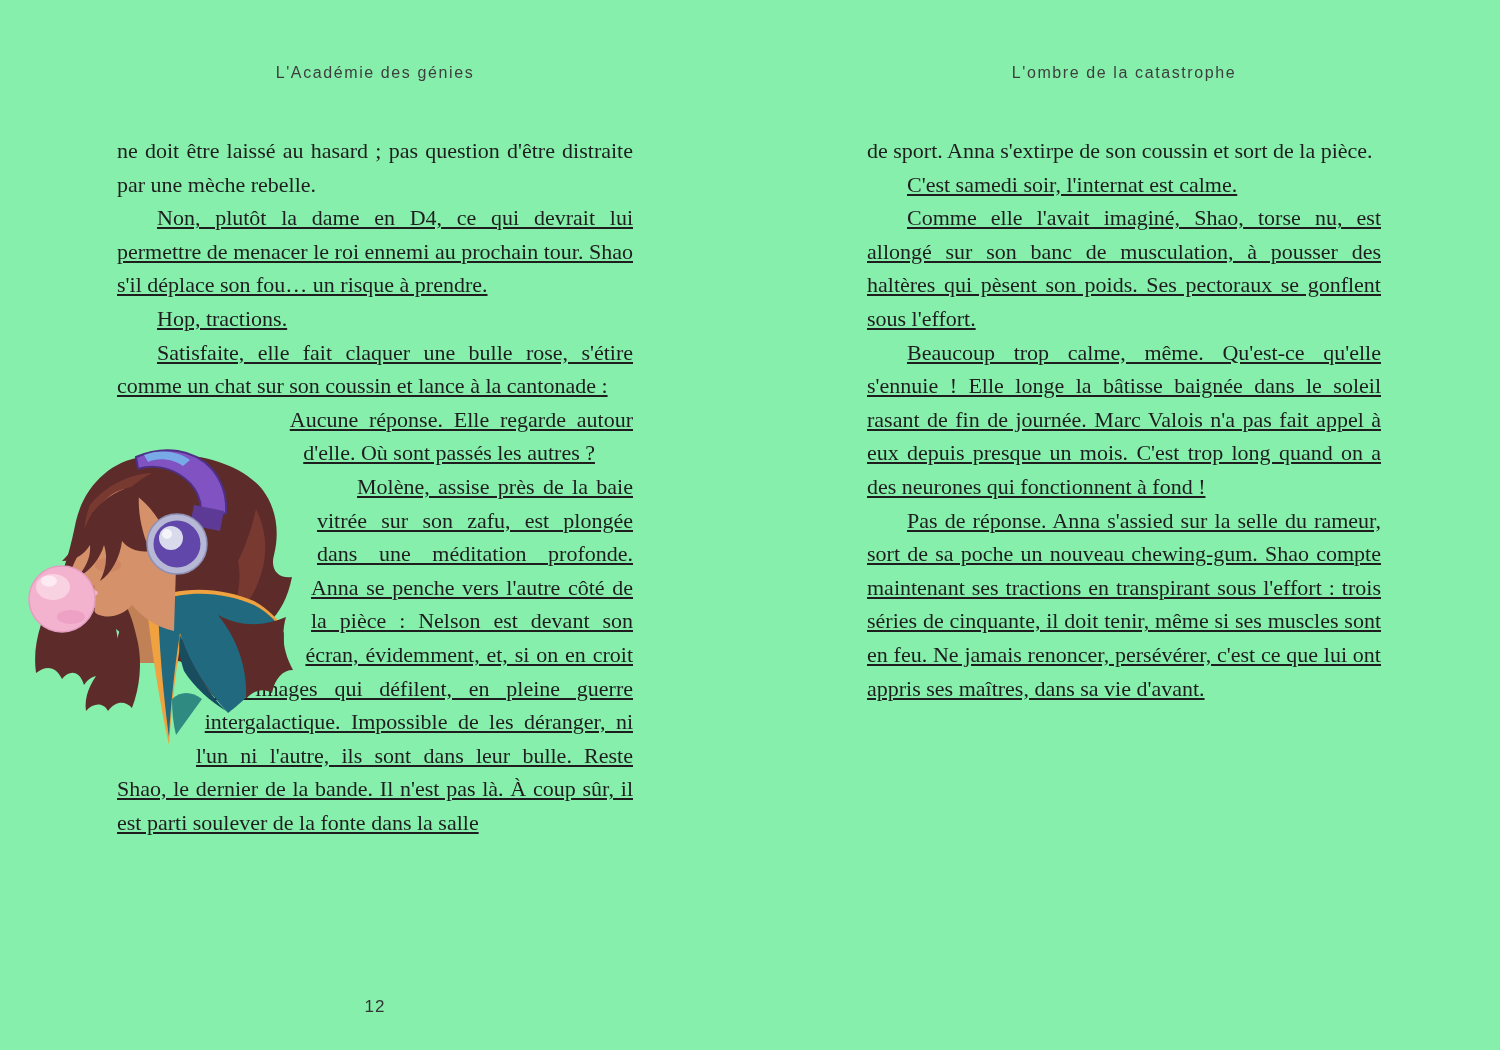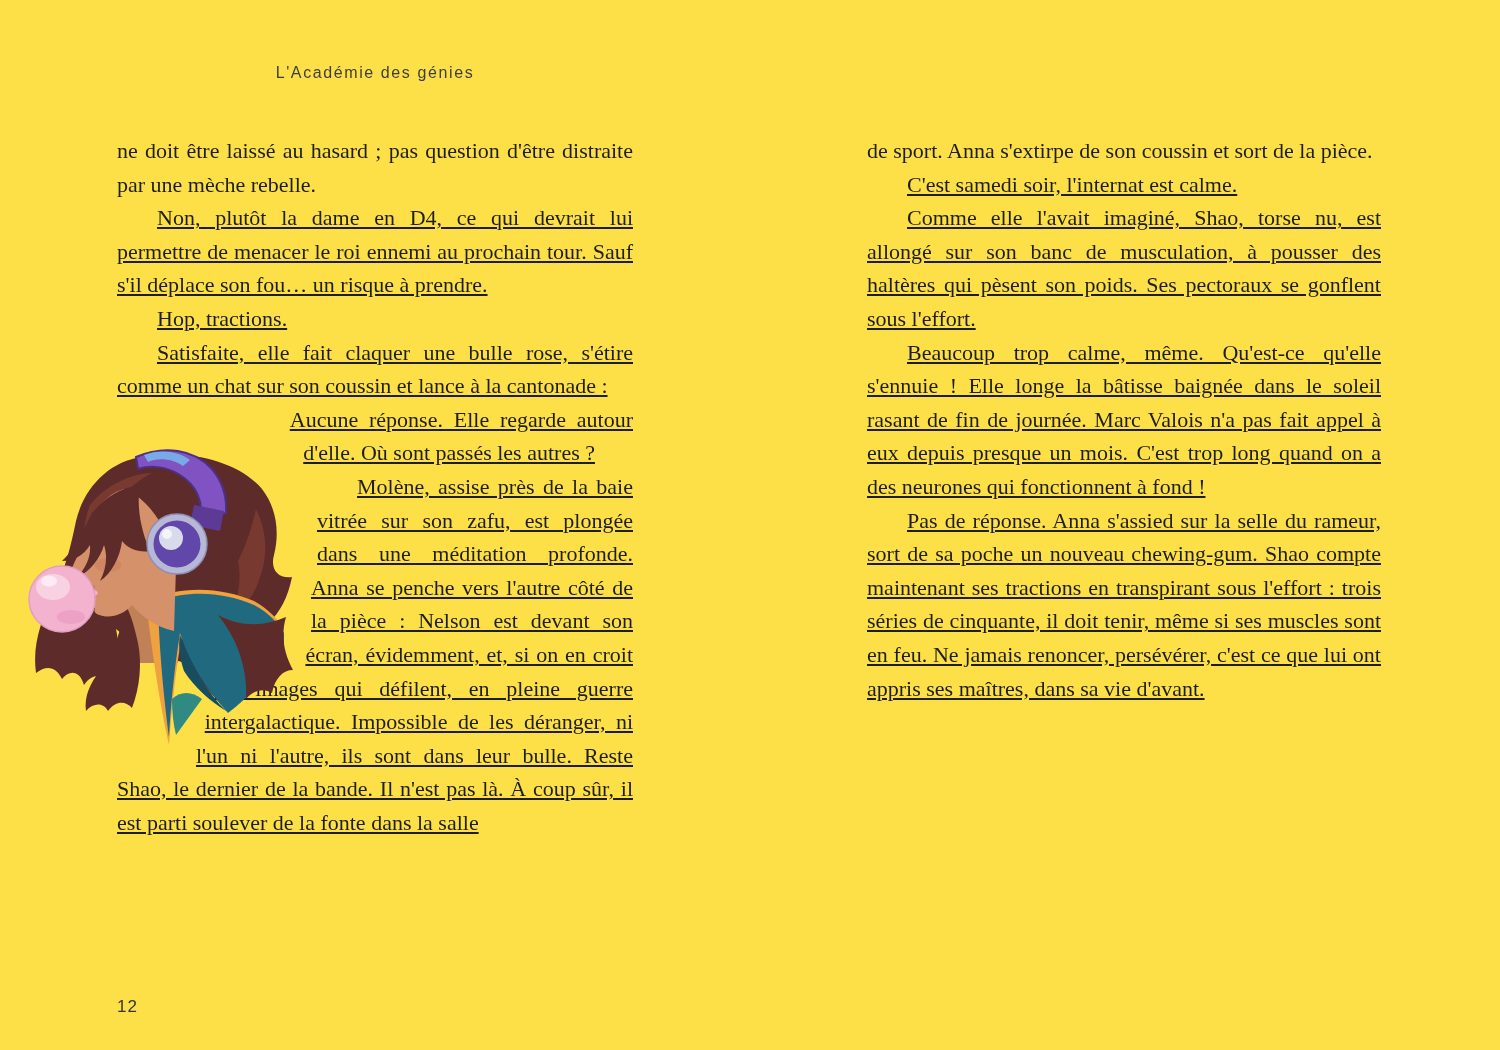--- a/index.html
+++ b/index.html
@@ -1,47 +1,47 @@
 <!DOCTYPE html>
 <html lang="fr"><head>
 <meta charset="utf-8">
 <style>
   html,body{margin:0;padding:0;background:#ffffff;}
-  .spread{position:relative;width:1500px;height:1050px;background:#fde047;overflow:hidden;
+  .spread{position:relative;width:1500px;height:1050px;background:#86efac;overflow:hidden;
           font-family:"Liberation Serif","DejaVu Serif",serif;color:#1e1e1e;}
   .page{position:absolute;top:0;height:1050px;}
   .page-left{left:117px;width:516px;}
   .page-right{left:867px;width:514px;}
   .running-head{position:absolute;top:64px;left:0;right:0;text-align:center;
     font-family:"Liberation Sans","DejaVu Sans",sans-serif;font-size:16px;font-weight:400;
     letter-spacing:1.6px;color:#3e3e3e;}
   .body{position:absolute;top:134px;left:0;right:0;font-size:22px;line-height:33.6px;
     text-align:justify;hyphens:none;}
   .para{margin:0;}
   .indent{text-indent:40px;text-decoration:underline;}
   .illu-float{float:left;width:200px;height:336px;shape-margin:5px;
     shape-outside:polygon(0px 0px,105px 0px,106px 26px,128px 36px,152px 58px,178px 66px,
       190px 78px,196px 100px,196px 132px,192px 138px,192px 160px,177px 165px,177px 197px,
       189px 202px,189px 230px,152px 236px,100px 240px,93px 266px,84px 272px,84px 299px,
       74px 303px,74px 336px,0px 336px);}
-  .folio{position:absolute;top:997px;left:0;right:0;text-align:left;
+  .folio{position:absolute;top:997px;left:0;right:0;text-align:center;
     font-family:"Liberation Sans","DejaVu Sans",sans-serif;font-size:17px;color:#343434;
     letter-spacing:1px;}
   .illustration{position:absolute;left:26px;top:447px;width:272px;height:306px;}
 </style>
 </head>
 <body>
 
 <div class="spread">
 
   <section class="page page-left">
     <header class="running-head">L'Académie des génies</header>
     <div class="body">
       <p class="para">ne doit être laissé au hasard&nbsp;; pas question d'être distraite par une mèche rebelle.</p>
-      <p class="para indent">Non, plutôt la dame en D4, ce qui devrait lui permettre de menacer le roi ennemi au prochain tour. Sauf s'il déplace son fou… un risque à prendre.</p>
+      <p class="para indent">Non, plutôt la dame en D4, ce qui devrait lui permettre de menacer le roi ennemi au prochain tour. Shao s'il déplace son fou… un risque à prendre.</p>
       <p class="para indent">Hop, tractions.</p>
       <p class="para indent">Satisfaite, elle fait claquer une bulle rose, s'étire comme un chat sur son coussin et lance à la cantonade&nbsp;:</p>
       <div class="illu-float"></div>
       <p class="para indent">Aucune réponse. Elle regarde autour d'elle. Où sont passés les autres&nbsp;?</p>
       <p class="para indent">Molène, assise près de la baie vitrée sur son zafu, est plongée dans une méditation profonde. Anna se penche vers l'autre côté de la pièce&nbsp;: Nelson est devant son écran, évidemment, et, si on en croit les images qui défilent, en pleine guerre intergalactique. Impossible de les déranger, ni l'un ni l'autre, ils sont dans leur bulle. Reste Shao, le dernier de la bande. Il n'est pas là. À coup sûr, il est parti soulever de la fonte dans la salle</p>
     </div>
     <div class="folio">12</div>
   </section>
 
   <svg class="illustration" viewBox="0 0 272 306" xmlns="http://www.w3.org/2000/svg" aria-label="Fille de profil aux cheveux bruns portant un casque audio violet et faisant une bulle de chewing-gum rose">
@@ -102,20 +102,21 @@
     <circle cx="141" cy="87" r="5" fill="#f5f4fb"></circle>
 
     <path d="M58,146 C62,141 69,141 72,146 C69,151 62,152 58,148 Z" fill="#f3b3cf"></path>
     <circle cx="36" cy="152" r="33" stroke="#e49ec2" stroke-width="1.5" fill="#f3b3cf"></circle>
     <ellipse cx="45" cy="170" rx="14" ry="7" fill="#eb9cc0" opacity="0.8"></ellipse>
     <ellipse cx="27" cy="140" rx="17" ry="13" fill="#f9d2e2"></ellipse>
     <ellipse cx="23" cy="134" rx="8" ry="5.5" fill="#fdeaf3"></ellipse>
   </svg>
 
   <section class="page page-right">
+    <header class="running-head">L'ombre de la catastrophe</header>
     <div class="body">
       <p class="para">de sport. Anna s'extirpe de son coussin et sort de la pièce.</p>
       <p class="para indent">C'est samedi soir, l'internat est calme.</p>
       <p class="para indent">Comme elle l'avait imaginé, Shao, torse nu, est allongé sur son banc de musculation, à pousser des haltères qui pèsent son poids. Ses pectoraux se gonflent sous l'effort.</p>
       <p class="para indent">Beaucoup trop calme, même. Qu'est-ce qu'elle s'ennuie&nbsp;! Elle longe la bâtisse baignée dans le soleil rasant de fin de journée. Marc Valois n'a pas fait appel à eux depuis presque un mois. C'est trop long quand on a des neurones qui fonctionnent à fond&nbsp;!</p>
       <p class="para indent">Pas de réponse. Anna s'assied sur la selle du rameur, sort de sa poche un nouveau chewing-gum. Shao compte maintenant ses tractions en transpirant sous l'effort&nbsp;: trois séries de cinquante, il doit tenir, même si ses muscles sont en feu. Ne jamais renoncer, persévérer, c'est ce que lui ont appris ses maîtres, dans sa vie d'avant.</p>
     </div>
   </section>
 
 </div>

